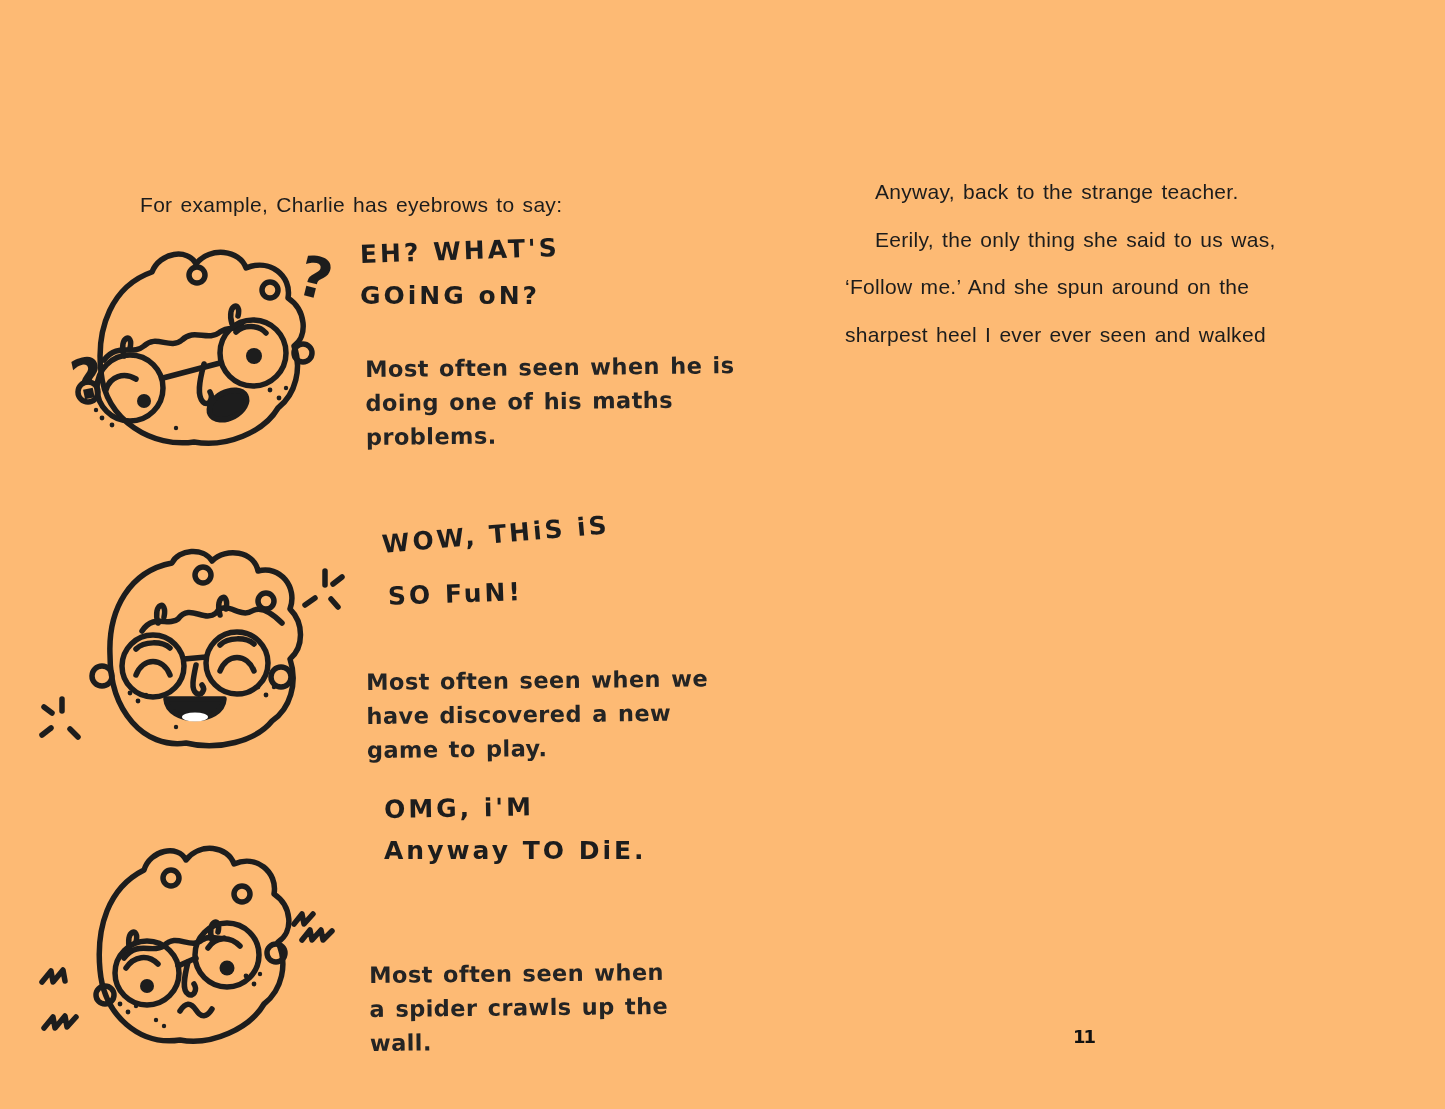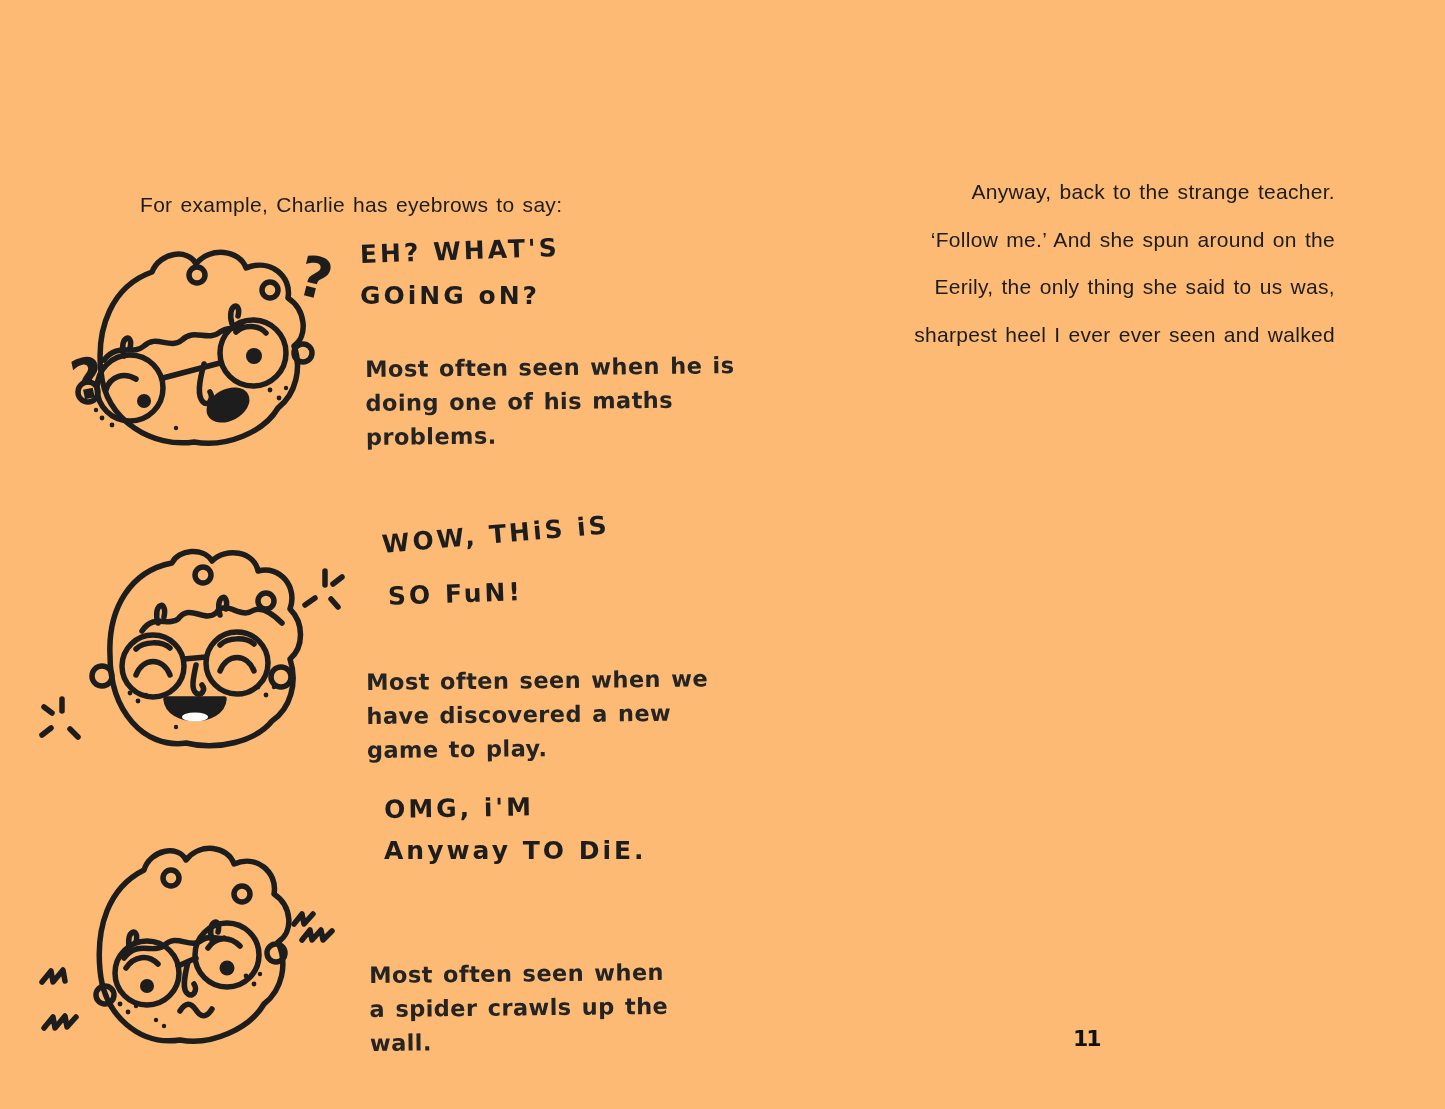--- a/index.html
+++ b/index.html
@@ -20,26 +20,26 @@
     color:#1c1c1c;
   }
   .intro-line{
     position:absolute;left:140px;top:172px;
     white-space:nowrap;
   }
   .right-text{
     position:absolute;left:845px;top:168px;width:490px;
     line-height:47.5px;
   }
-  .right-text .para-line{white-space:nowrap;text-align:right;}
+  .right-text .para-line{white-space:nowrap;}
   .right-text .indent{padding-left:30px;}
   .page-number{
     position:absolute;left:1073px;top:1026px;
     font-family:"DejaVu Sans", sans-serif;
-    font-weight:bold;font-size:22px;letter-spacing:-2px;
+    font-weight:bold;font-size:18px;letter-spacing:-2px;
     color:#111;
   }
   
   .hand-heading{
     position:absolute;
     font-family:"DejaVu Sans", sans-serif;
     font-weight:bold;
     font-size:25px;
     letter-spacing:3px;
     line-height:41px;
@@ -249,20 +249,20 @@
       <span class="cl">Most often seen when</span>
       <span class="cl">a spider crawls up the</span>
       <span class="cl">wall.</span>
     </div>
 
   </section>
 
   <section>
     <div class="book-text right-text">
       <div class="para-line indent">Anyway, back to the strange teacher.</div>
+      <div class="para-line indent">Eerily, the only thing she said to us was,</div>
       <div class="para-line">‘Follow me.’ And she spun around on the</div>
-      <div class="para-line indent">Eerily, the only thing she said to us was,</div>
       <div class="para-line">sharpest heel I ever ever seen and walked</div>
     </div>
     <div class="page-number">11</div>
   </section>
 
 </div>
 
 </body></html>

